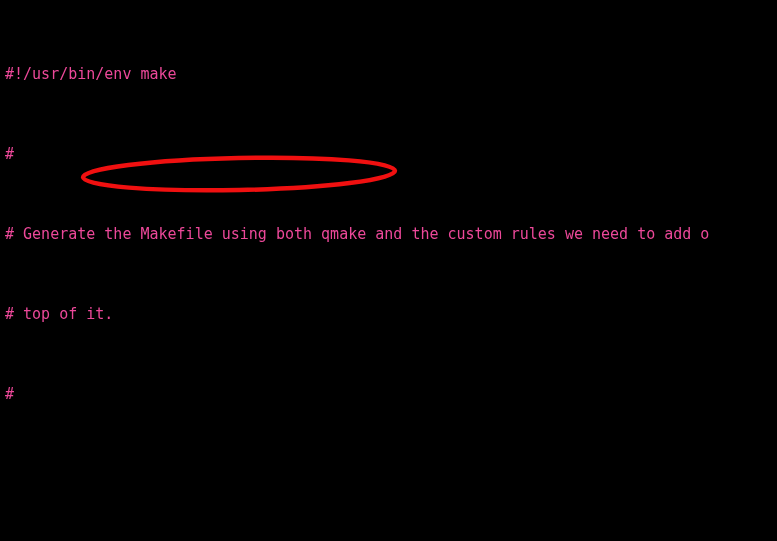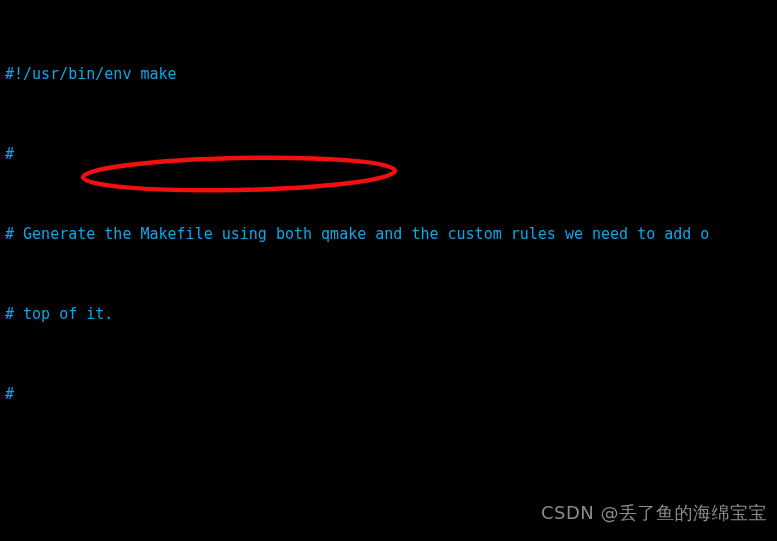--- a/index.html
+++ b/index.html
@@ -26,21 +26,21 @@
     white-space: pre;
     font-family: "DejaVu Sans Mono", "Liberation Mono", monospace;
     font-size: 15px;
     line-height: 20px;
   }
   .ln {
     height: 20px;
     white-space: pre;
   }
   
-  .c-comment  { color: #0ea5e9; }
+  .c-comment  { color: #ec4899; }
   
   #annotation {
     position: absolute;
     left: 0;
     top: 0;
     width: 777px;
     height: 541px;
     pointer-events: none;
   }
   
@@ -115,15 +115,14 @@
     
 
     
 
   </div>
 
   <svg id="annotation" viewBox="0 0 777 541" xmlns="http://www.w3.org/2000/svg">
     <ellipse cx="239" cy="174" rx="156" ry="16" fill="none" stroke="#f01010" stroke-width="4.5" transform="rotate(-1.2 239 174)"></ellipse>
   </svg>
 
-  <div id="watermark">CSDN @丢了鱼的海绵宝宝</div>
 
 </div>
 
 </body></html>

